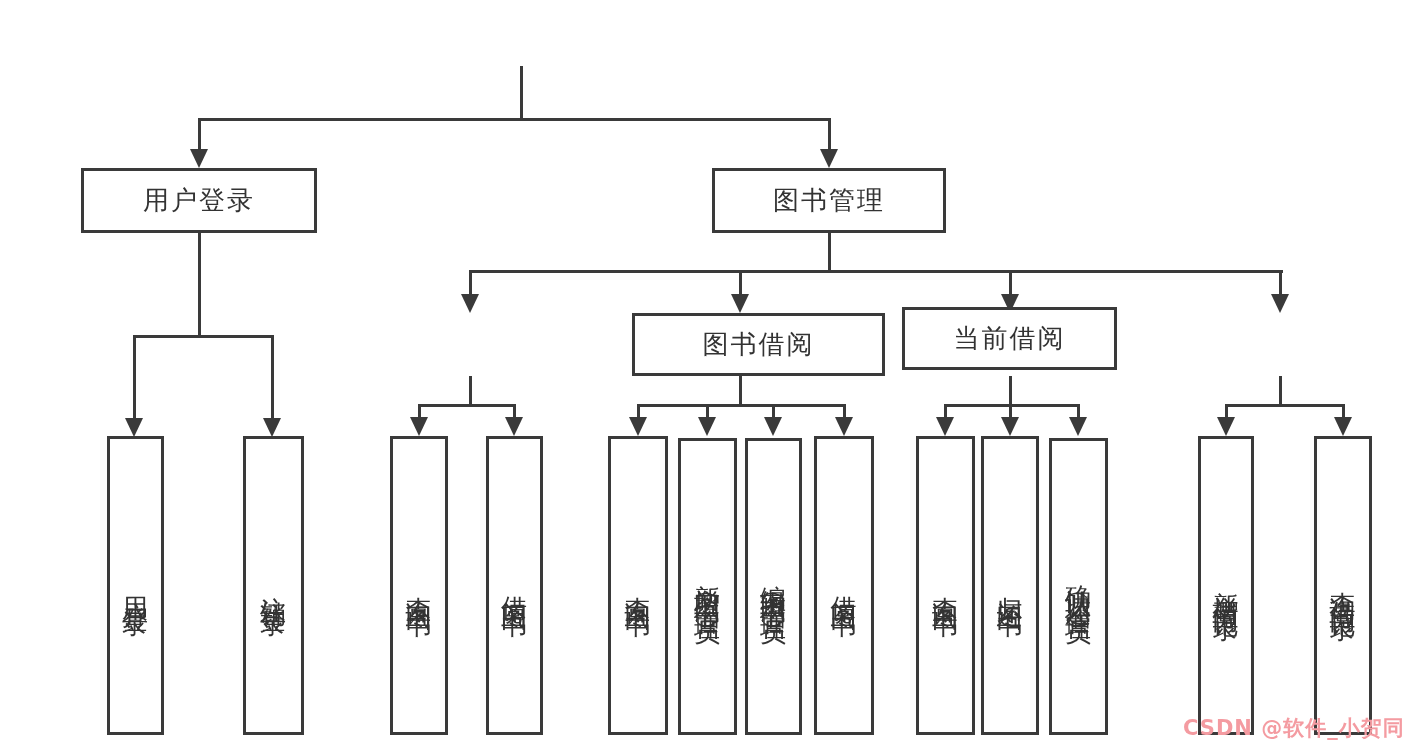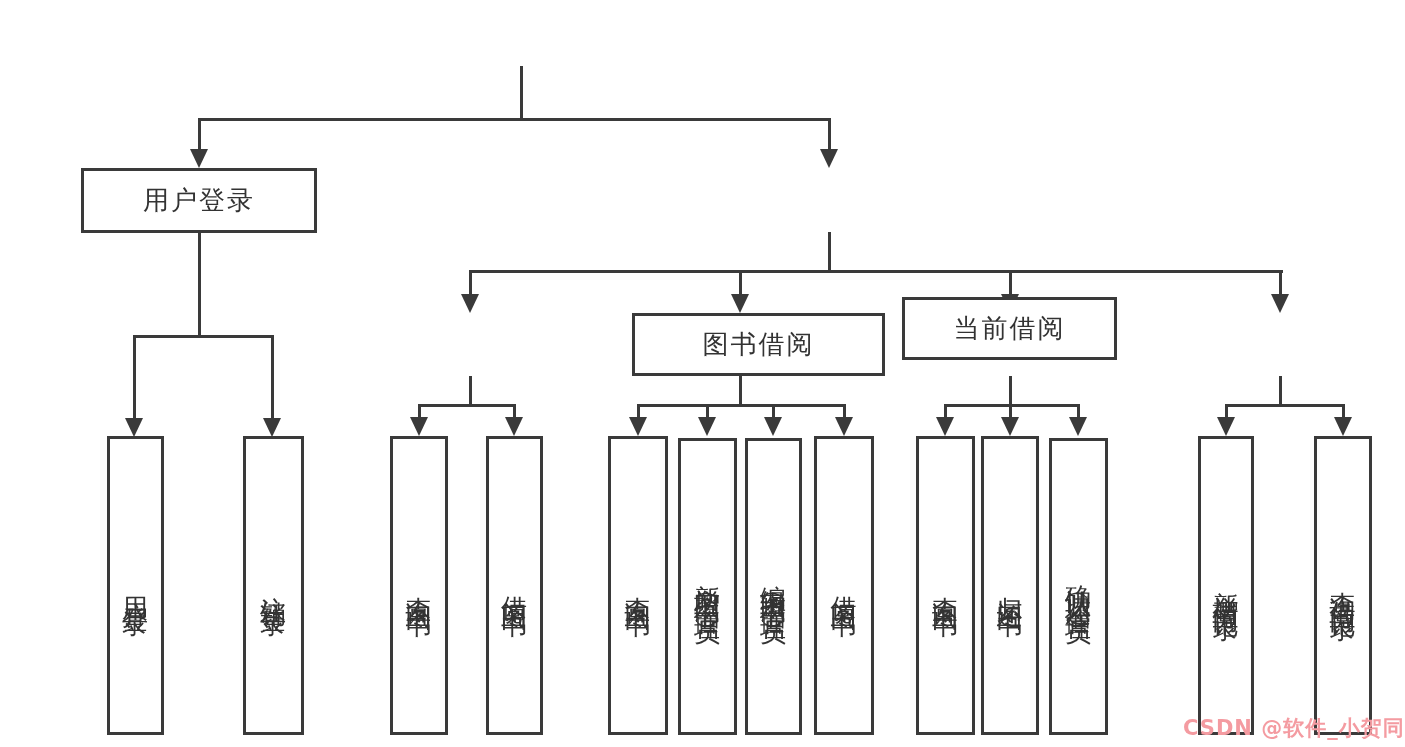--- a/index.html
+++ b/index.html
@@ -77,20 +77,23 @@
   <div class="line" style="left:520px; top:66px; width:3px; height:55px;"></div>
   <div class="line" style="left:198px; top:118px; width:633px; height:3px;"></div>
   <div class="line" style="left:198px; top:118px; width:3px; height:32px;"></div>
   <div class="line" style="left:828px; top:118px; width:3px; height:32px;"></div>
   <div class="arrow" style="left:190px; top:149px;"></div>
   <div class="arrow" style="left:820px; top:149px;"></div>
 
   <div class="box" style="left:81px; top:168px; width:236px; height:65px;">
     <span class="hlabel">用户登录</span>
   </div>
+  <div class="box" style="left:712px; top:168px; width:234px; height:65px;">
+    <span class="hlabel">图书管理</span>
+  </div>
 
   <div class="line" style="left:198px; top:232px; width:3px; height:106px;"></div>
   <div class="line" style="left:133px; top:335px; width:141px; height:3px;"></div>
   <div class="line" style="left:133px; top:335px; width:3px; height:84px;"></div>
   <div class="line" style="left:271px; top:335px; width:3px; height:84px;"></div>
   <div class="arrow" style="left:125px; top:418px;"></div>
   <div class="arrow" style="left:263px; top:418px;"></div>
 
   <div class="line" style="left:828px; top:232px; width:3px; height:41px;"></div>
   <div class="line" style="left:469px; top:270px; width:814px; height:3px;"></div>
@@ -99,21 +102,21 @@
   <div class="line" style="left:1009px; top:270px; width:3px; height:26px;"></div>
   <div class="line" style="left:1279px; top:270px; width:3px; height:26px;"></div>
   <div class="arrow" style="left:461px; top:294px;"></div>
   <div class="arrow" style="left:731px; top:294px;"></div>
   <div class="arrow" style="left:1001px; top:294px;"></div>
   <div class="arrow" style="left:1271px; top:294px;"></div>
 
   <div class="box" style="left:632px; top:313px; width:253px; height:63px;">
     <span class="hlabel">图书借阅</span>
   </div>
-  <div class="box" style="left:902px; top:297px; width:215px; height:63px;">
+  <div class="box" style="left:902px; top:307px; width:215px; height:63px;">
     <span class="hlabel">当前借阅</span>
   </div>
 
   <div class="line" style="left:469px; top:376px; width:3px; height:31px;"></div>
   <div class="line" style="left:418px; top:404px; width:98px; height:3px;"></div>
   <div class="line" style="left:418px; top:404px; width:3px; height:15px;"></div>
   <div class="line" style="left:513px; top:404px; width:3px; height:15px;"></div>
   <div class="arrow" style="left:410px; top:417px;"></div>
   <div class="arrow" style="left:505px; top:417px;"></div>
 

